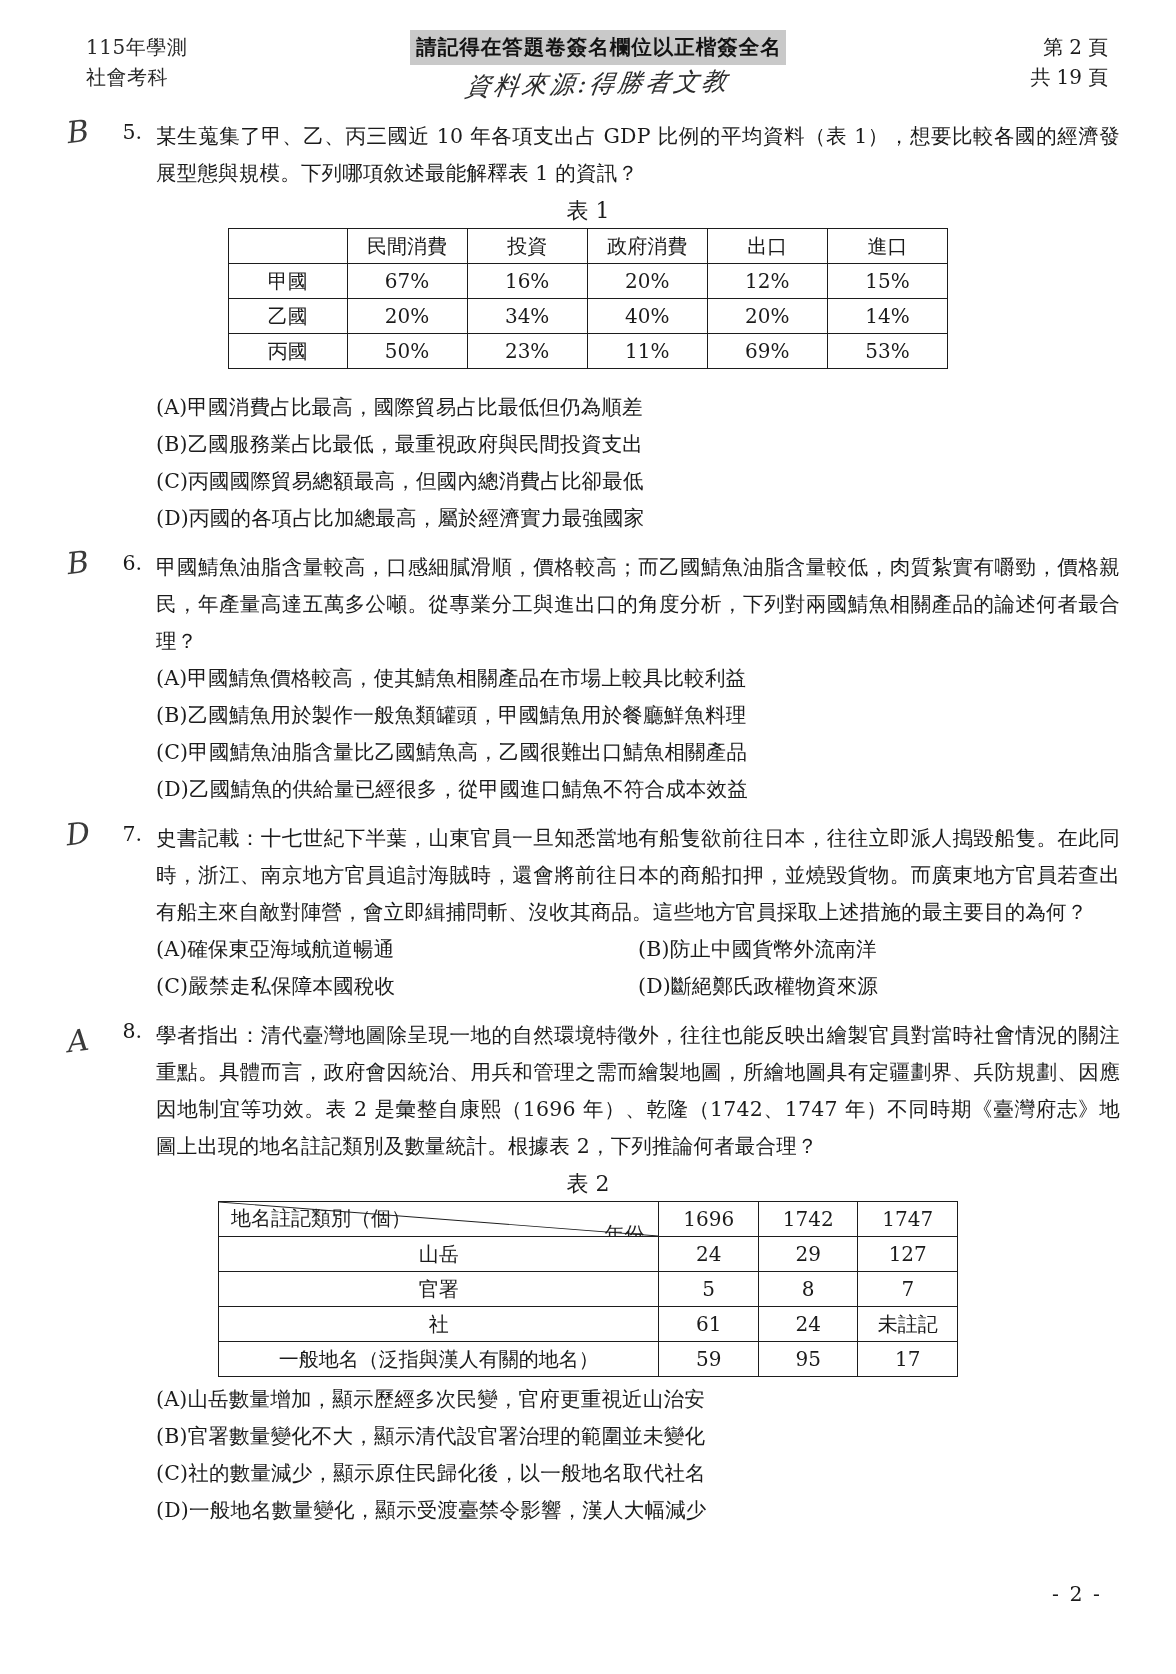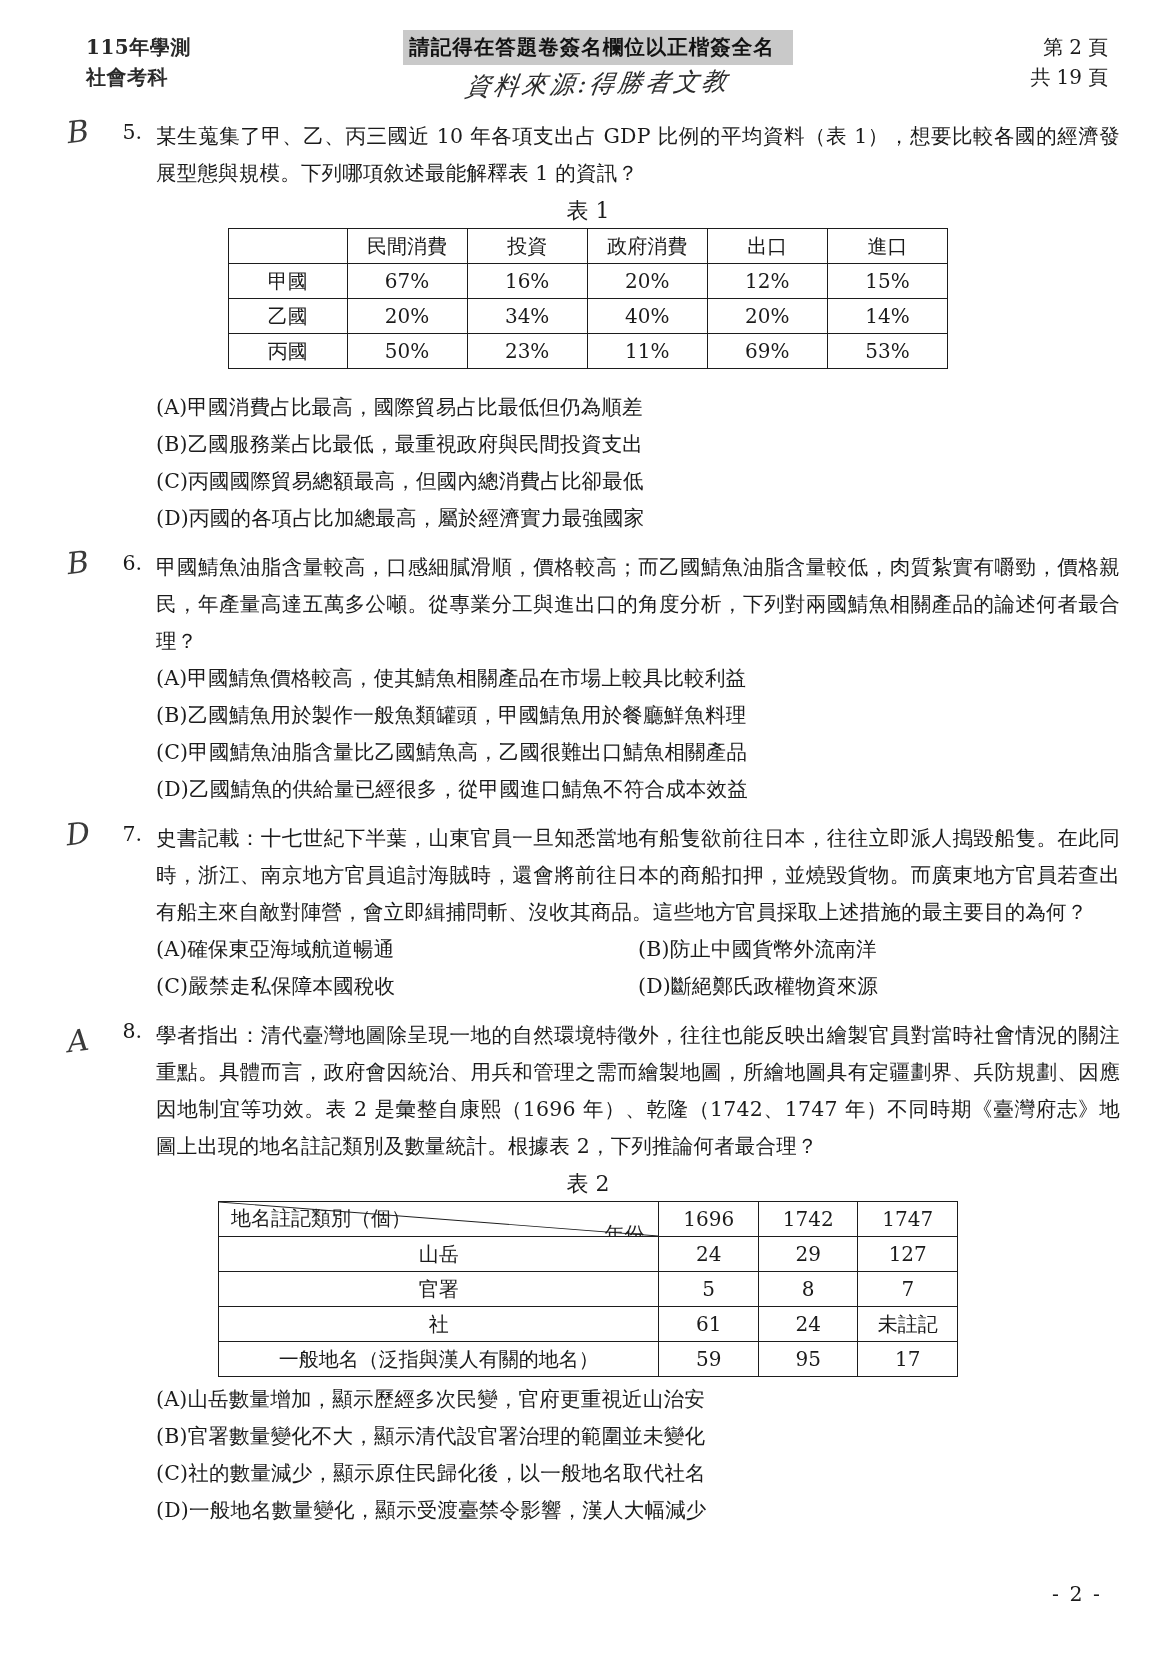--- a/index.html
+++ b/index.html
@@ -30,35 +30,35 @@
   }
   .hdr-left {
     position: absolute;
     left: 30px;
     top: 6px;
     font-size: 20px;
     line-height: 30px;
     letter-spacing: 0.5px;
     color: #2a2a2a;
   }
-  .hdr-left div { white-space: nowrap; font-weight: bold; }
+  .hdr-left div { white-space: nowrap; }
   .hdr-center {
     position: absolute;
     left: 292px;
     top: 4px;
     width: 500px;
     text-align: center;
   }
   .hdr-banner {
     display: inline-block;
     background: #c9c9c9;
     color: #131313;
     font-size: 20.5px;
     letter-spacing: 1px;
-    padding: 3px 18px 4px 6px;
+    padding: 3px 4px 4px 6px;
     font-weight: 600;
     white-space: nowrap;
   }
   .hdr-hand {
     margin-top: 2px;
     font-family: "DejaVu Serif", serif;
     font-size: 25px;
     font-style: italic;
     letter-spacing: 3px;
     color: #2b2b2b;

